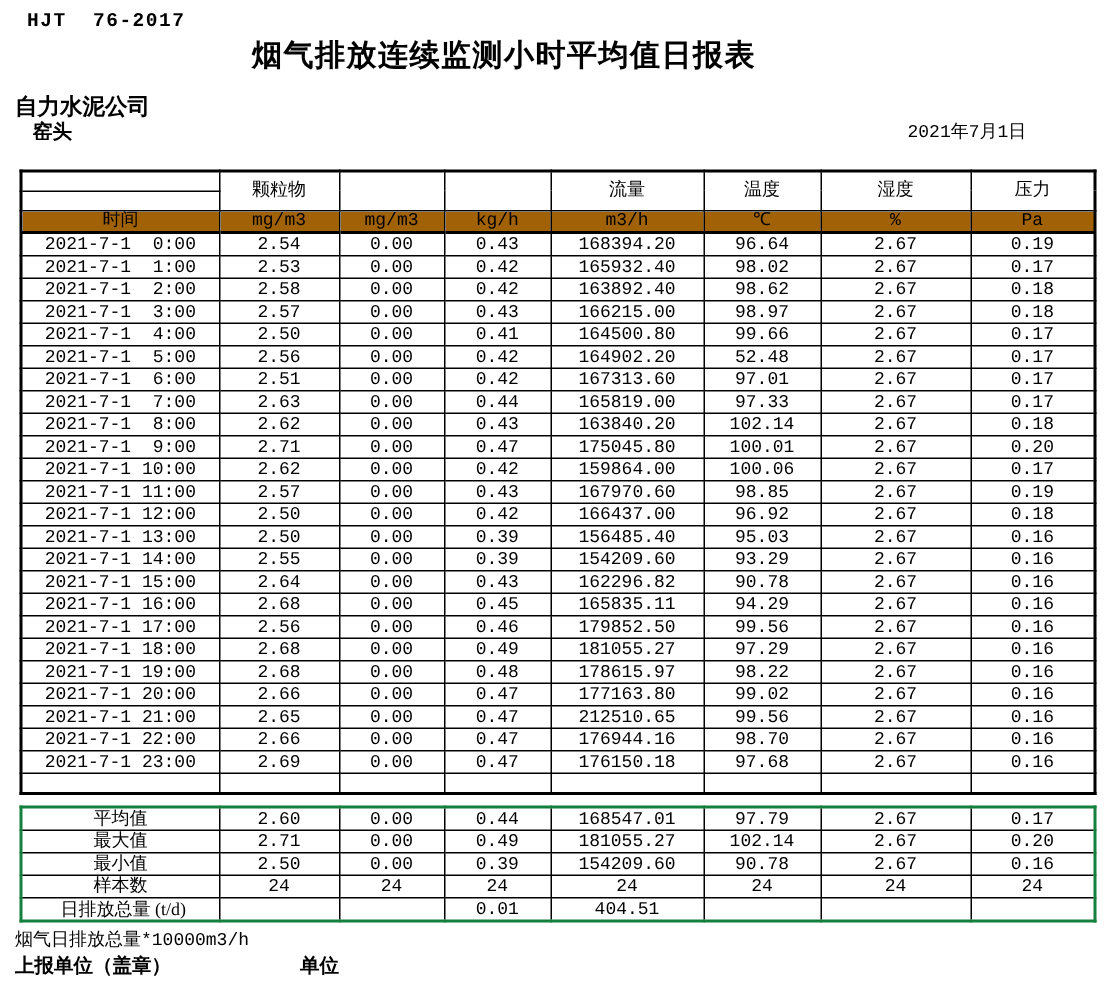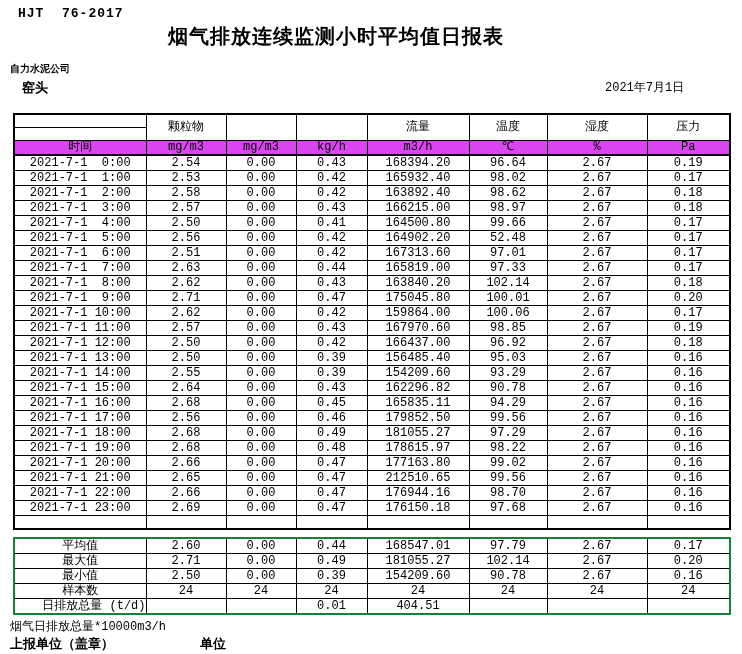--- a/index.html
+++ b/index.html
@@ -2,31 +2,31 @@
 <html><head>
 <meta charset="utf-8">
 <style>
   * { margin:0; padding:0; box-sizing:border-box; }
   html,body { background:#fff; }
   body { width:742px; height:654px; font-family:"Liberation Mono","DejaVu Sans Mono",monospace; color:#000; }
   .doc { position:relative; width:742px; height:654px; background:#fff; overflow:hidden; }
 
   .std-code { position:absolute; left:18px; top:6px; font-size:13px; font-weight:bold; letter-spacing:1px; white-space:pre;font-family:Liberation Mono, monospace; }
   .title { position:absolute; left:168px; top:23px; font-size:20px; font-weight:bold; letter-spacing:1px; }
-  .company { position:absolute; left:10px; top:62px; font-size:10px; font-weight:bold; }
+  .company { position:absolute; left:10px; top:62px; font-size:15px; font-weight:bold; }
   .report-date { position:absolute; left:605px; top:63px; font-size:12px;margin-top:16px; }
   .station { position:absolute; left:22px; top:79px; font-size:13px; font-weight:bold; }
 
   table { border-collapse:collapse; table-layout:fixed; background:#fff; }
   .t1 { position:absolute; left:13px; top:113px; width:716px; border:2px solid #000; }
   .t2 { position:absolute; left:13px; top:537px; width:716px; border:2px solid #15803d; }
   td { border:1px solid #000; height:14px; line-height:14px; padding:0; font-size:12px; text-align:center; white-space:pre; overflow:hidden; }
   .t1 thead td { height:13px; line-height:13px; }
-  .unit-row td { background:#d946ef; border-bottom:2px solid #000; font-size:12px; }
-  .left-label { text-align:right; padding-left:4px; }
+  .unit-row td { background:#a16207; border-bottom:2px solid #000; font-size:12px; }
+  .left-label { text-align:center; padding-left:4px;font-family:Liberation Serif, serif; }
 
   .footer-note { position:absolute; left:10px; top:618px; font-size:12px; }
   .footer-report-unit { position:absolute; left:10px; top:635px; font-size:13px; font-weight:bold; }
   .footer-unit { position:absolute; left:200px; top:635px; font-size:13px; font-weight:bold; }
 </style>
 </head>
 <body>
 
 <div class="doc">
 

